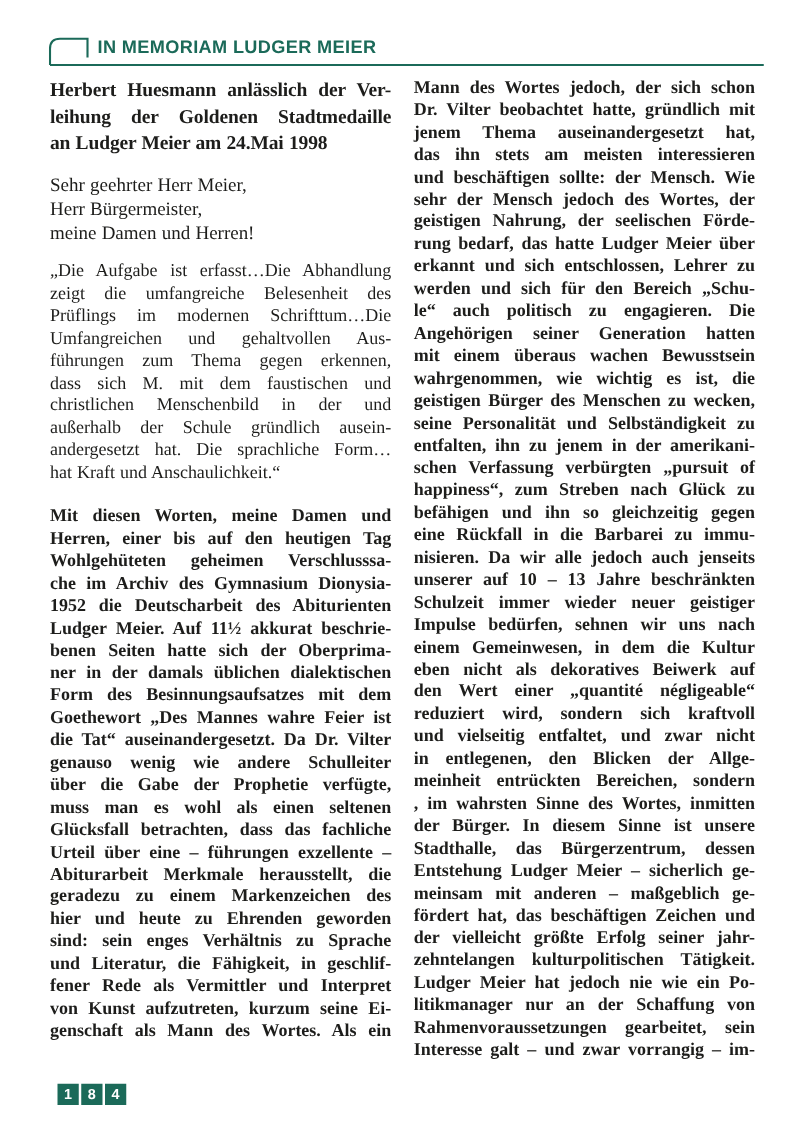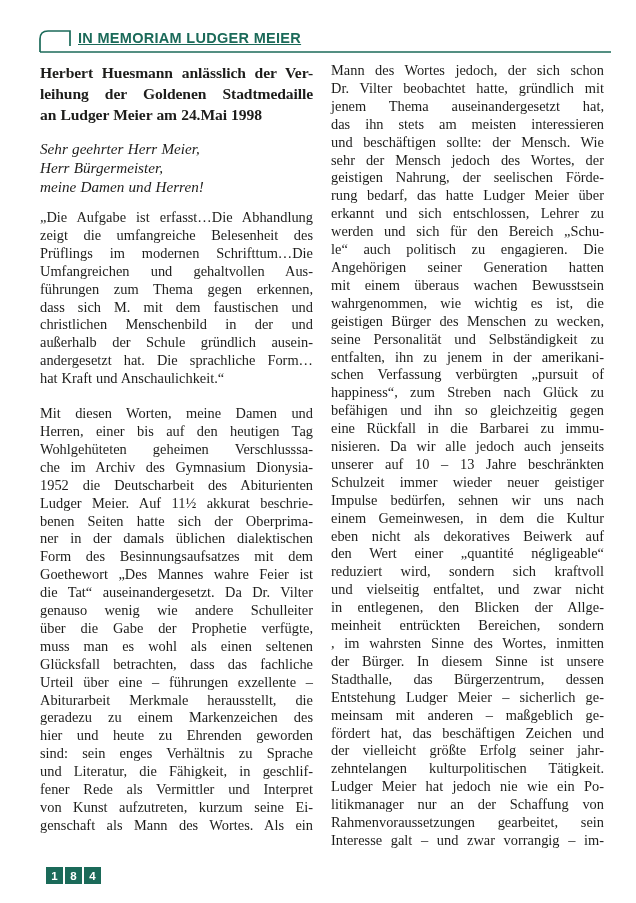--- a/index.html
+++ b/index.html
@@ -28,39 +28,38 @@
   #header-title {
     position: absolute;
     left: 78px;
     top: 30px;
     font-family: "Liberation Sans", sans-serif;
     font-weight: bold;
     font-size: 14.5px;
     letter-spacing: 0.3px;
     color: #1b6a59;
     white-space: nowrap;
-    text-decoration: underline;
   }
 
   
   #columns {
     position: absolute;
     left: 40px;
     top: 62px;
     width: 564px;
     display: flex;
     gap: 18px;
   }
   .col {
     width: 273px;
     flex: 0 0 273px;
   }
 
   .blk { margin: 0 0 17px 0; }
-  .blk:last-child { margin-bottom: 0; }
+  .blk:last-child { margin-bottom: 0; font-weight: bold; }
 
   .ln {
     text-align: justify;
     text-align-last: justify;
     font-size: 14.4px;
     line-height: 17.9px;
     word-spacing: 0.4px;
   }
   .ln.last { text-align-last: left; }
   .justify-last .ln.last { text-align-last: justify; }
@@ -68,21 +67,20 @@
   .blk-heading { margin-bottom: 14px; font-family: Liberation Serif, serif; }
   .blk-heading .ln {
     font-weight: bold;
     font-size: 15.6px;
     line-height: 21px;
     letter-spacing: -0.1px;
   }
 
   .blk-salutation { margin-bottom: 13px; }
   .blk-salutation .ln {
-    font-style: italic;
     font-size: 15.2px;
     line-height: 19px;
     text-align: left;
     text-align-last: left;
   }
 
   
   #page-number {
     position: absolute;
     left: 46px;

